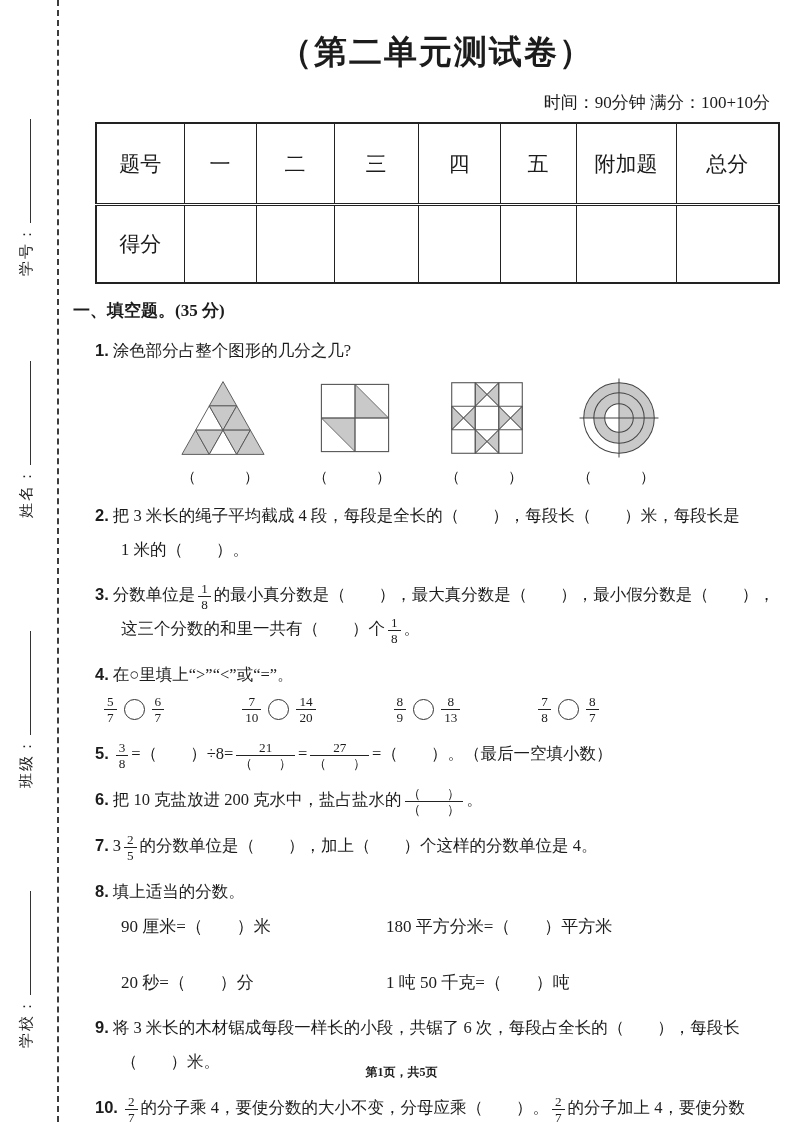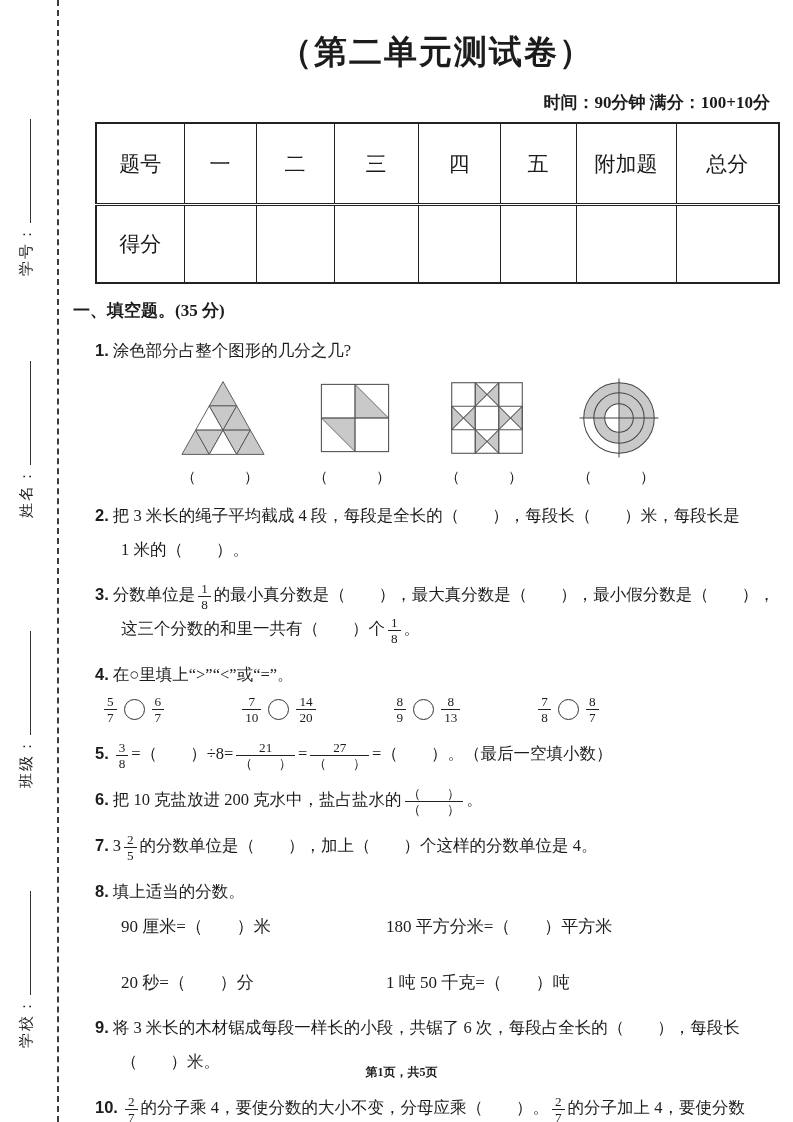--- a/index.html
+++ b/index.html
@@ -7,21 +7,21 @@
         font-family:"Liberation Serif","DejaVu Serif",serif;color:#1c1c1c;}
   
   .binding{position:absolute;left:57px;top:0;height:1122px;width:0;border-left:2px dashed #3c3c3c;}
   .side-unit{position:absolute;left:16px;transform:rotate(-90deg);transform-origin:left top;
              white-space:nowrap;font-size:15px;letter-spacing:2px;color:#222;}
   .side-line{display:inline-block;width:104px;height:0.9em;border-bottom:1.4px solid #333;margin-left:2px;}
   
   .content{position:absolute;left:95px;top:26px;width:683px;}
   .title{margin:0;text-align:center;font-size:43px;font-weight:700;letter-spacing:1px;line-height:1.25;}
   .subtitle{margin:4px 0 0;text-align:center;font-size:33px;font-weight:700;letter-spacing:2px;}
-  .meta{text-align:right;font-size:17px;margin:16px 8px 8px 0;font-weight:bold;}
+  .meta{text-align:right;font-size:17px;margin:16px 8px 8px 0;}
   table.score{width:683px;border-collapse:collapse;border:2.2px solid #222;table-layout:fixed;}
   table.score td{border:1.4px solid #222;text-align:center;font-size:21px;padding:16px;}
   table.score tr.hd td{height:47px;border-bottom:3px double #222;}
   table.score tr.sc td{height:44px;}
   .sec-title{font-size:17px;font-weight:700;margin:15px 0 3px -22px;}
   .q{font-size:16.5px;line-height:2.05;margin:12px 0;padding-left:26px;text-indent:-26px;}
   .q .qno{font-weight:700;font-family:"Liberation Sans","DejaVu Sans",sans-serif;margin-right:4px;}
   .q-title-only{margin-bottom:0;}
   
   .frac{display:inline-flex;flex-direction:column;vertical-align:middle;text-align:center;

